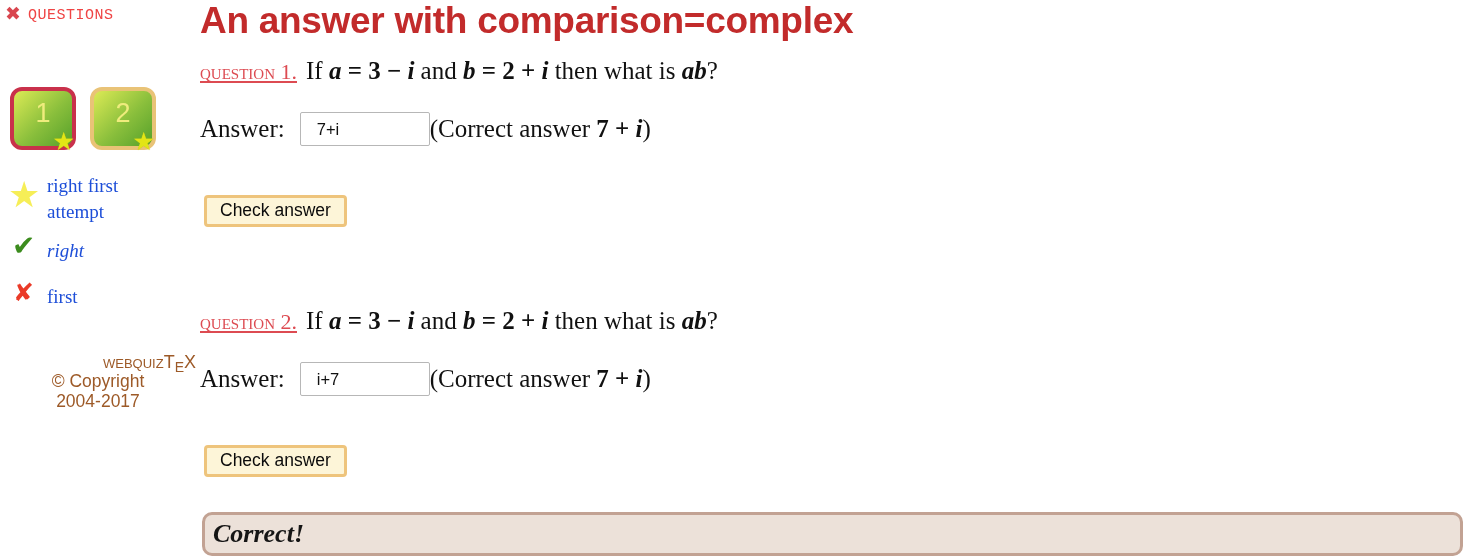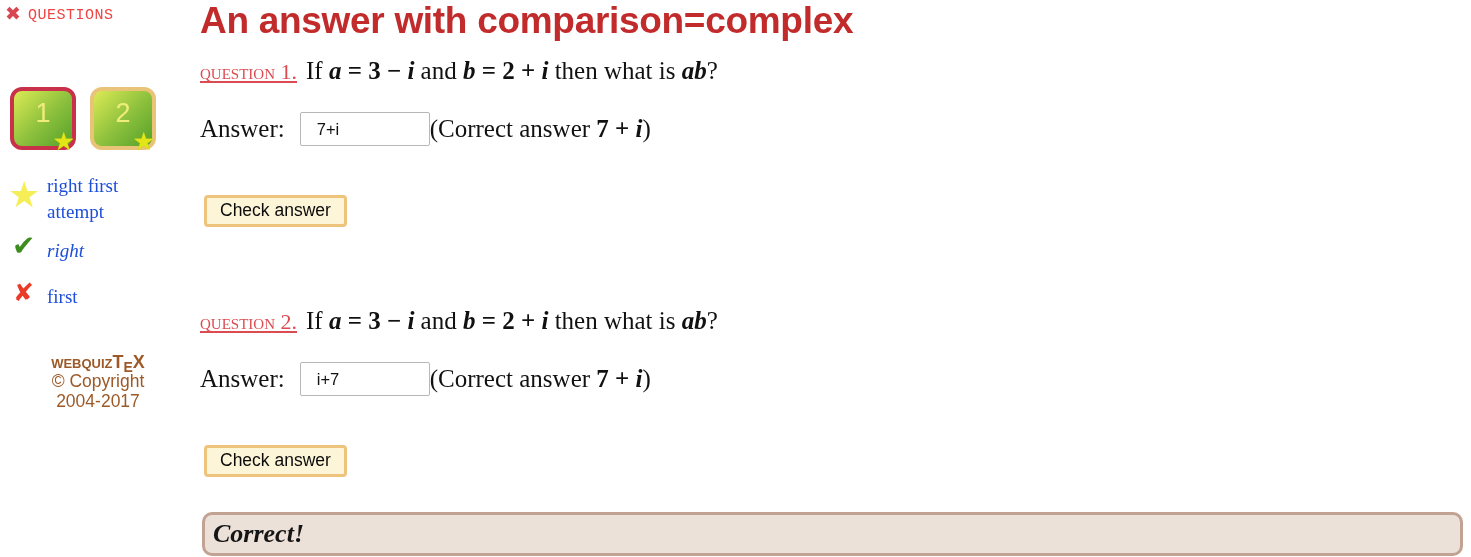--- a/index.html
+++ b/index.html
@@ -25,21 +25,21 @@
   .legend-star{left:8px;top:177px;font-size:36px;color:#f6ee57;}
   .legend-check{left:12px;top:232px;font-size:28px;color:#3c8c1e;}
   .legend-cross{left:13px;top:280px;font-size:25px;color:#ea3a28;}
   .legend-label{position:absolute;left:47px;font-size:19px;color:#1d4ed8;line-height:1.35;}
   .legend-label.l1{top:173px;width:110px;}
   .legend-label.l2{top:238px;font-style:italic;}
   .legend-label.l3{top:284px;}
 
   .side-footer{position:absolute;left:0px;top:352px;width:196px;text-align:center;
                font-family:"Liberation Sans",sans-serif;font-size:17.5px;color:#9d5a28;line-height:1.12;}
-  .brand{font-weight:bold;font-size:18px;}
+  .brand{font-weight:normal;font-size:18px;text-align:right;}
   .brand .sc{font-variant:small-caps;text-transform:lowercase;}
   .brand .tex-e{display:inline-block;font-size:14px;position:relative;top:4px;}
 
   
   .page-title{position:absolute;left:200px;top:0px;font-family:"Liberation Sans",sans-serif;
               font-weight:bold;font-size:37px;color:#c22b2b;letter-spacing:-0.3px;}
 
   .q-row{position:absolute;left:200px;font-size:25px;white-space:nowrap;}
   .q-row.q1{top:57px;} .q-row.q2{top:307px;}
   .q-label{font-variant:small-caps;text-transform:lowercase;font-size:22px;color:#dd4b52;margin-right:9px;text-decoration:underline;}

